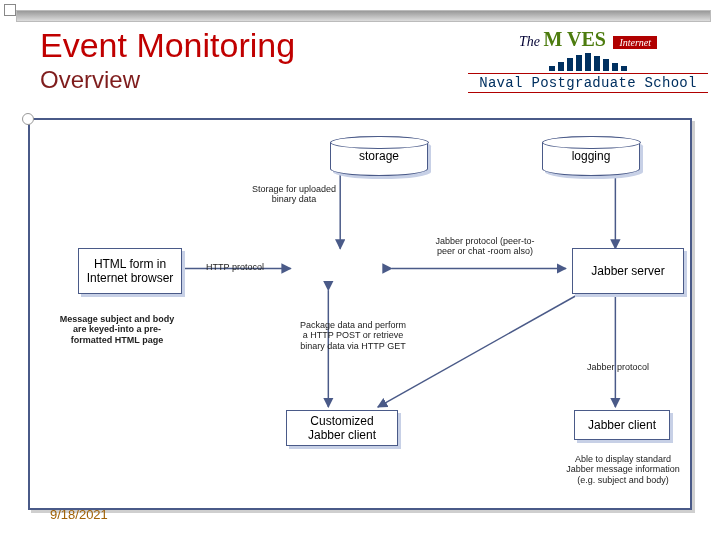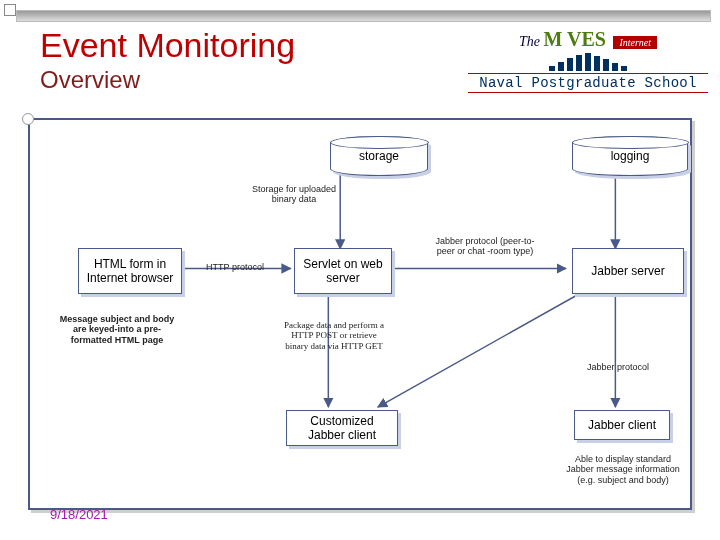--- a/index.html
+++ b/index.html
@@ -98,21 +98,21 @@
     width: 12px; height: 12px;
     border: 1px solid #999;
     border-radius: 50%;
     background: #fff;
     z-index: 5;
   }
   .date {
     position: absolute;
     left: 50px; bottom: 18px;
     font-size: 13px;
-    color: #a21caf;
+    color: #a16207;
     z-index: 10;
   }
   
   .node {
     position: absolute;
     border: 1.5px solid #4a5a88;
     background: #fff;
     box-shadow: 3px 3px 0 #c7d0e6;
     text-align: center;
     display: flex;
@@ -213,46 +213,43 @@
       <line x1="300" y1="172" x2="300" y2="290" stroke="#4a5a88" stroke-width="1.5" marker-end="url(#ah)" marker-start="url(#ah)"></line>
 
       <line x1="560" y1="172" x2="350" y2="290" stroke="#4a5a88" stroke-width="1.5" marker-end="url(#ah)" marker-start="url(#ah)"></line>
 
       <line x1="590" y1="172" x2="590" y2="290" stroke="#4a5a88" stroke-width="1.5" marker-end="url(#ah)" marker-start="url(#ah)"></line>
     </svg>
 
     <div class="cyl" style="top:16px; left:264px; width:98px; height:40px;margin-left:36px;">
       <span>storage</span>
     </div>
-    <div class="cyl" style="top:16px; left:542px; width:116px; height:40px;text-align:right;">
+    <div class="cyl" style="top:16px; left:512px; width:98px; height:40px;text-align:right;">
       <span>logging</span>
     </div>
 
     <div class="node" style="top:128px; left:38px; width:104px; height:46px;margin-left:10px;">
       <span>HTML form in Internet browser</span>
     </div>
-    <div class="node" style="top:128px; left:264px; width:98px; height:46px;">
-      <span>Servlet on web server</span>
-    </div>
     <div class="node" style="top:128px; left:542px; width:112px; height:46px;">
       <span>Jabber server</span>
     </div>
 
     <div class="node" style="top:290px; left:256px; width:112px; height:36px;">
       <span>Customized Jabber client</span>
     </div>
     <div class="node" style="top:290px; left:544px; width:96px; height:30px;">
       <span>Jabber client</span>
     </div>
 
     <div class="ann" style="top:64px; left:218px; width:92px;">Storage for uploaded binary data</div>
     <div class="ann" style="top:142px; left:170px; width:70px;">HTTP protocol</div>
-    <div class="ann" style="top:116px; left:400px; width:110px;">Jabber protocol (peer-to-peer or chat -room type)</div>
+    <div class="ann" style="top:116px; left:400px; width:110px;">Jabber protocol (peer-to-peer or chat -room also)</div>
     <div class="ann" style="top:194px; left:28px; width:118px;font-weight:bold;">Message subject and body are keyed-into a pre-formatted HTML page</div>
-    <div class="ann" style="top:200px; left:249px; width:110px;font-family:Liberation Serif, serif;">Package data and perform a HTTP POST or retrieve binary data via HTTP GET</div>
+    <div class="ann" style="top:200px; left:268px; width:110px;">Package data and perform a HTTP POST or retrieve binary data via HTTP GET</div>
     <div class="ann" style="top:242px; left:538px; width:100px;">Jabber protocol</div>
     <div class="ann" style="top:334px; left:530px; width:126px;">Able to display standard Jabber message information (e.g. subject and body)</div>
 
   </div>
 
   <div class="date">9/18/2021</div>
 
 </div>
 
 </body></html>

